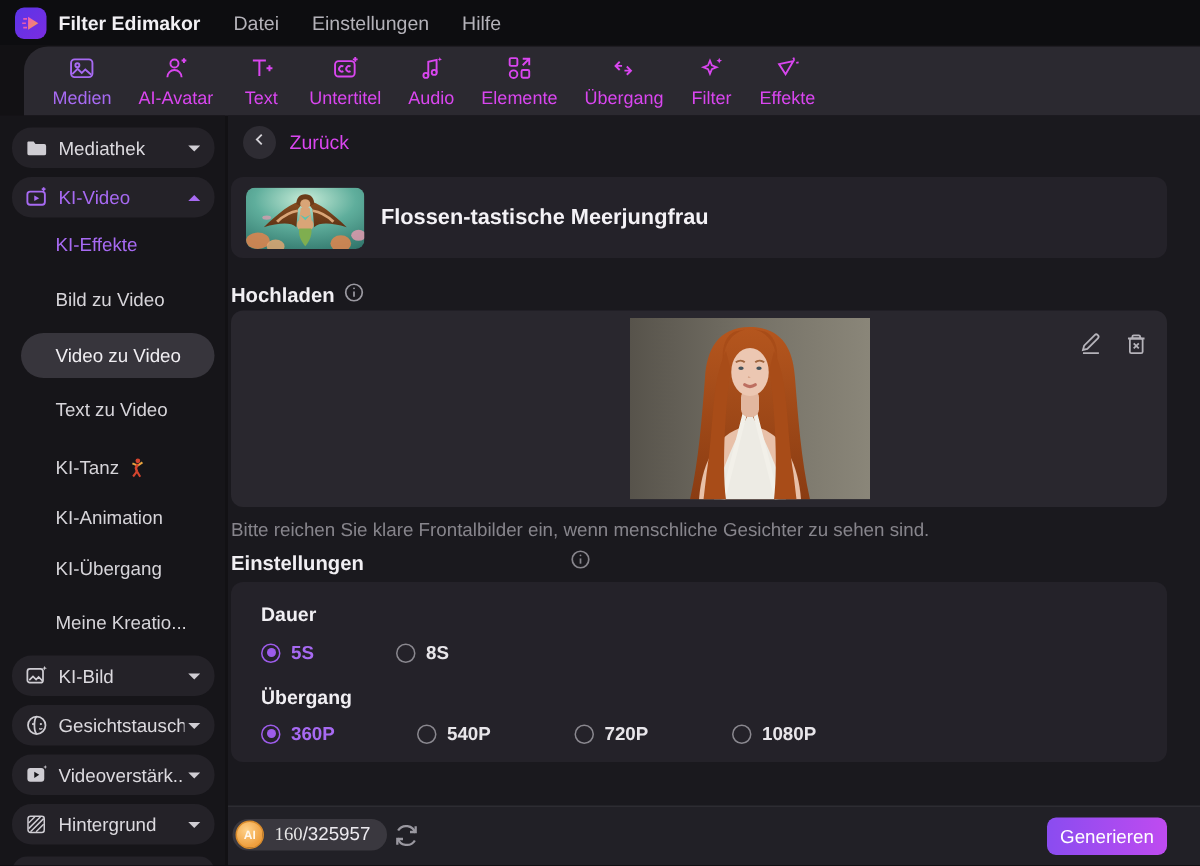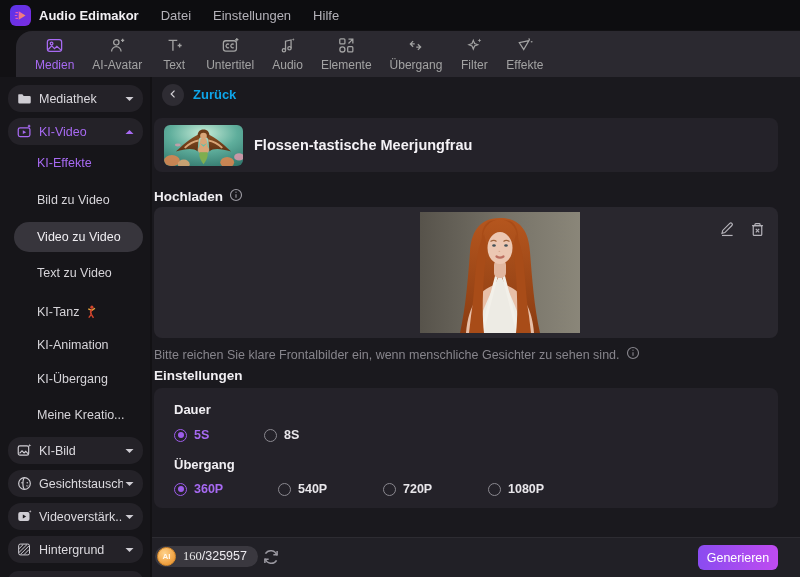--- a/index.html
+++ b/index.html
@@ -12,21 +12,21 @@
     display:flex;align-items:center;padding-left:10px;}
   .logo{width:21px;height:21px;border-radius:6px;background:linear-gradient(135deg,#5b35e8,#7b2ce0);
     display:flex;align-items:center;justify-content:center;flex:0 0 auto;}
   .app-title{font-weight:bold;font-size:13px;color:#f2f0f4;margin-left:8px;}
   .tmenu{font-size:13px;color:#b4b2b9;margin-left:22px;cursor:default;}
 
   
   .toolbar{position:absolute;left:16px;top:31px;width:792px;height:46px;background:#2b2930;
     border-top-left-radius:16px;display:flex;align-items:center;padding-left:10px;}
   .titem{display:flex;flex-direction:column;align-items:center;justify-content:center;
-    gap:3px;color:#a3a3a3;font-size:12px;padding:0 9px;min-width:46px;cursor:pointer;}
+    gap:3px;color:#d946ef;font-size:12px;padding:0 9px;min-width:46px;cursor:pointer;}
   .titem svg{display:block;}
   .titem.active{color:#a76af2;}
 
   
   .sidebar{position:absolute;left:0;top:77px;width:150px;height:500px;background:#161519;padding-left:16px;}
   .sgroup{position:absolute;left:8px;width:135px;height:27px;background:#242228;border-radius:13px;
     display:flex;align-items:center;padding:0 9px;font-size:12.5px;color:#dcdadf;cursor:pointer;}
   .sgroup .gicon{width:15px;height:15px;margin-right:7px;flex:0 0 auto;display:flex;align-items:center;}
   .sgroup .glabel{flex:1 1 auto;white-space:nowrap;overflow:hidden;}
   .sgroup .caret{flex:0 0 auto;margin-left:2px;display:flex;}
@@ -35,33 +35,33 @@
     display:flex;align-items:center;padding-left:23px;font-size:12.5px;color:#d6d4d9;cursor:pointer;white-space:nowrap;}
   .ssub.purple{color:#a76af2;}
   .ssub.selected{background:#37353c;color:#f0eef2;}
   .ssub .dancer{margin-left:5px;display:flex;}
   .sgroup.partial{top:494px;height:10px;border-radius:13px 13px 0 0;}
 
   
   .main{position:absolute;left:152px;top:77px;width:648px;height:460px;background:#1a191e;}
   .backbtn{position:absolute;left:10px;top:7px;width:22px;height:22px;border-radius:50%;
     background:#2e2c33;display:flex;align-items:center;justify-content:center;cursor:pointer;}
-  .backlabel{position:absolute;left:41px;top:10px;font-size:13px;color:#0ea5e9;font-weight:bold;}
+  .backlabel{position:absolute;left:41px;top:10px;font-size:13px;color:#d946ef;}
   .titlecard{position:absolute;left:2px;top:41px;width:624px;height:54px;background:#242229;
     border-radius:8px;display:flex;align-items:center;padding-left:10px;}
   .thumb{width:79px;height:41px;border-radius:6px;overflow:hidden;flex:0 0 auto;}
   .projtitle{font-weight:bold;font-size:14.5px;color:#f4f2f6;margin-left:11px;}
   .secheading{position:absolute;left:2px;font-weight:bold;font-size:13.5px;color:#f1eff3;
     display:flex;align-items:center;gap:6px;}
   .uploadpanel{position:absolute;left:2px;top:130px;width:624px;height:131px;background:#29272e;border-radius:8px;}
   .photo{position:absolute;left:266px;top:5px;width:160px;height:121px;overflow:hidden;}
   .panelicons{position:absolute;right:12px;top:14px;display:flex;gap:13px;}
   .panelicons span{cursor:pointer;display:flex;}
   .uploadnote{position:absolute;left:2px;top:269px;font-size:12.5px;color:#87858c;
-    display:flex;align-items:center;gap:6px;}
+    display:flex;align-items:center;gap:6px;flex-direction:column;}
   .settingspanel{position:absolute;left:2px;top:311px;width:624px;height:120px;background:#242229;border-radius:8px;}
   .setlabel{position:absolute;left:20px;font-weight:bold;font-size:13px;color:#f1eff3;}
   .radiorow{position:absolute;height:18px;display:flex;align-items:center;}
   .radio{display:flex;align-items:center;gap:7px;cursor:pointer;position:absolute;top:0;}
   .rcircle{width:13px;height:13px;border-radius:50%;border:1.5px solid #8a888f;
     display:flex;align-items:center;justify-content:center;flex:0 0 auto;}
   .radio.sel .rcircle{border-color:#9d5cea;}
   .radio.sel .rcircle::after{content:"";width:6px;height:6px;border-radius:50%;background:#9d5cea;}
   .rlabel{font-weight:bold;font-size:12.5px;color:#e8e6ea;}
   .radio.sel .rlabel{color:#a76af2;}
@@ -93,21 +93,21 @@
         <defs>
             <linearGradient id="lg" x1="0" y1="0" x2="1" y2="1">
           <stop offset="0" stop-color="#f05bc0"></stop>
               <stop offset="1" stop-color="#f0a03c"></stop>
         </linearGradient>
           </defs>
         <path d="M3.5 6.5h3.5M2.5 10.5h3.5M3.5 14.5h3.5" stroke="#e85bb0" stroke-width="1.6" fill="none"></path>
         <path d="M8 4.5l9.5 6L8 16.5z" fill="url(#lg)"></path>
       </svg>
     </div>
-    <div class="app-title">Audio Edimakor</div>
+    <div class="app-title">Filter Edimakor</div>
     <div class="tmenu">Datei</div>
     <div class="tmenu">Einstellungen</div>
     <div class="tmenu">Hilfe</div>
   </div>
 
   <div class="toolbar">
     <div class="titem active">
       <span>
         <svg width="19" height="19" viewBox="0 0 24 24" fill="none" stroke="currentColor" stroke-width="1.6">
           <rect x="3" y="4.5" width="18" height="15" rx="3"></rect>

